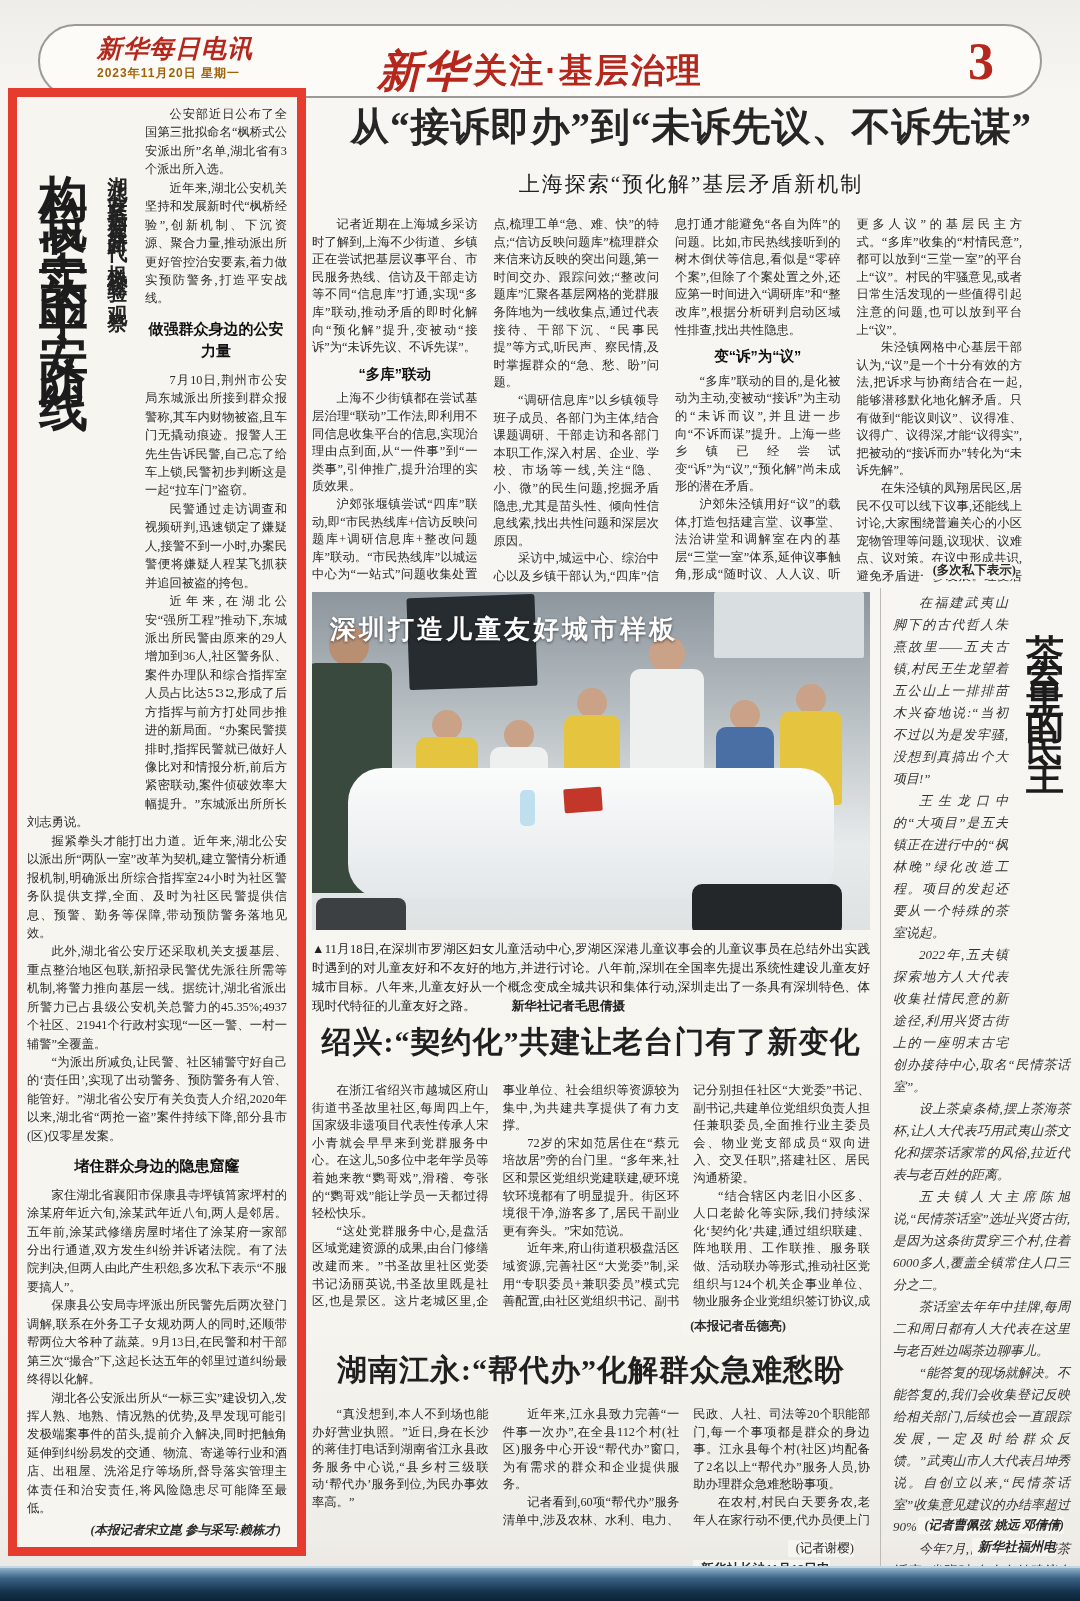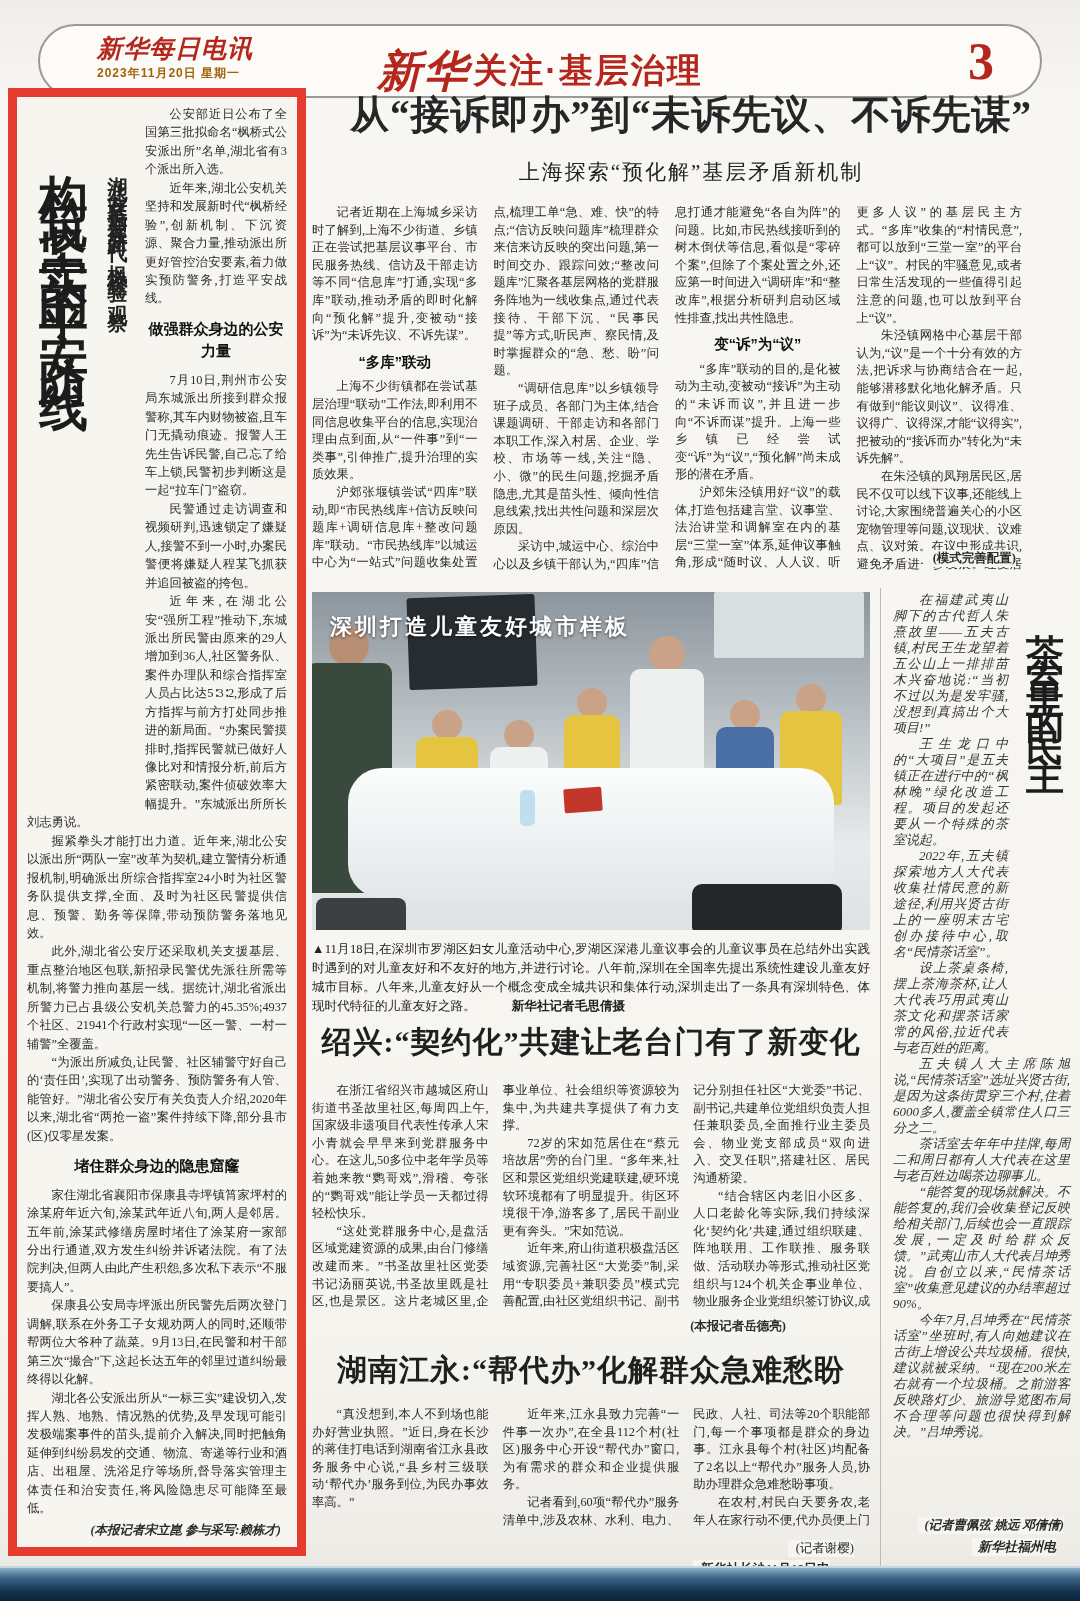--- a/index.html
+++ b/index.html
@@ -26,21 +26,21 @@
   .lv-title { position:absolute; left:0; top:30px; writing-mode:vertical-rl; font-size:49px; font-weight:bold;
               color:#1c1c1c; letter-spacing:26px; font-family:"Liberation Serif","DejaVu Serif",serif; }
   .lv-sub { position:absolute; left:76px; top:56px; writing-mode:vertical-rl; font-size:20px; font-weight:bold;
             color:#222; letter-spacing:6px; }
   .lhead { font-family:"Liberation Sans","DejaVu Sans",sans-serif; font-size:15px; font-weight:bold; color:#111;
            text-align:center; margin:10px 0 8px 0; text-indent:0; }
   .para { text-indent:2em; margin:0; }
   .lbyline { position:absolute; right:16px; bottom:8px; font-weight:bold; font-size:12.5px; background:#f7f5f0; padding-left:8px;font-style:italic;}
 
   
-  .main-area { position:absolute; left:312px; top:88px; width:758px; height:500px; }
+  .main-area { position:absolute; left:312px; top:100px; width:758px; height:500px; }
   .main-headline { text-align:center; font-size:39px; font-weight:bold; color:#262626; letter-spacing:1px; white-space:nowrap; }
   .main-deck { text-align:center; font-size:21px; color:#222; margin-top:16px; letter-spacing:2px; }
   .main-body { position:absolute; left:0; top:116px; width:710px; height:372px; column-count:4; column-gap:16px;
                font-size:12.3px; line-height:17.6px; text-align:justify; overflow:hidden; }
   .colhead { font-family:"Liberation Sans","DejaVu Sans",sans-serif; font-size:14.5px; font-weight:bold; color:#111;
              text-align:center; margin:9px 0 7px 0; break-inside:avoid; }
   .main-byline { position:absolute; top:462px; right:54px; font-weight:bold; font-size:12.5px; background:#f7f5f0; padding-left:10px; }
 
   
   .photo { position:absolute; left:312px; top:592px; width:558px; height:338px; overflow:hidden;
@@ -53,21 +53,21 @@
   .torso { width:100%; border-radius:10px 10px 4px 4px; margin-top:-3px; }
   .v-yellow { background:#e5c53f; }
   .v-blue { background:#4a6fa5; }
   .v-white { background:#eef0f0; }
   .v-green { background:#39493e; }
   .ph-card { position:absolute; left:252px; top:196px; width:38px; height:24px; background:#c2372a; border-radius:2px; transform:rotate(-4deg);}
   .ph-bottle { position:absolute; left:208px; top:198px; width:15px; height:36px; background:#bfdfee; border-radius:5px;}
   .ph-chair1 { position:absolute; right:28px; bottom:-6px; width:150px; height:52px; background:#23272a; border-radius:10px;}
   .ph-chair2 { position:absolute; left:4px; bottom:-8px; width:90px; height:40px; background:#3c4043; border-radius:8px;}
   .ph-label { position:absolute; left:18px; top:20px; font-family:"Liberation Sans","DejaVu Sans",sans-serif;
-              font-size:22px; font-weight:bold; color:#ffffff; letter-spacing:3px; text-shadow:0 1px 3px rgba(0,0,0,.6); }
+              font-size:26px; font-weight:bold; color:#ffffff; letter-spacing:3px; text-shadow:0 1px 3px rgba(0,0,0,.6); }
 
   .caption { position:absolute; left:312px; top:940px; width:558px; font-size:12.6px; line-height:19px; text-align:justify; color:#222; }
   .caption .credit { font-weight:bold; padding-left:36px; }
 
   
   .shaoxing { position:absolute; left:312px; top:1022px; width:558px; height:312px; }
   .sub-headline { text-align:center; font-size:30px; font-weight:bold; color:#1f1f1f; letter-spacing:1px; white-space:nowrap; }
   .sx-body { position:absolute; left:0; top:60px; width:558px; height:234px; column-count:3; column-gap:14px;
              font-size:12.3px; line-height:17.6px; text-align:justify; overflow:hidden; }
   .sx-byline { position:absolute; right:84px; top:296px; font-weight:bold; font-size:12.5px; background:#f7f5f0; padding-left:8px;}
@@ -78,21 +78,21 @@
   .jy-body { position:absolute; left:0; top:70px; width:558px; height:132px; column-count:3; column-gap:14px;
              font-size:12.3px; line-height:17.6px; text-align:justify; overflow:hidden; }
   .jy-byline { position:absolute; right:16px; top:204px; font-weight:normal; font-size:12.5px; background:#f7f5f0; padding-left:8px;}
   .jy-dateline { position:absolute; right:40px; top:224px; font-weight:bold; font-size:13px; background:#f7f5f0; padding-left:8px;}
 
   
   .teahouse { position:absolute; left:880px; top:588px; width:192px; height:978px; border-left:1px solid #bdbab4;
               padding:4px 2px 0 12px; overflow:hidden; }
   .tv-title { float:right; width:54px; height:430px; writing-mode:vertical-rl; font-size:38px; font-weight:bold;
               color:#1c1c1c; letter-spacing:24px; margin:12px 0 12px 8px; font-family:"Liberation Serif","DejaVu Serif",serif;}
-  .tea-para { font-style:italic; font-size:13px; line-height:16px; text-indent:2em; text-align:justify; color:#333; }
+  .tea-para { font-style:italic; font-size:13px; line-height:22px; text-indent:2em; text-align:justify; color:#333; }
   .tea-byline { position:absolute; right:8px; bottom:32px; font-weight:bold; font-style:italic; font-size:12.5px; background:#f7f5f0; padding-left:6px;}
   .tea-dateline { position:absolute; right:16px; bottom:10px; font-weight:bold; font-style:italic; font-size:13px; background:#f7f5f0; padding-left:6px;}
 
   
   .bottom-edge { position:absolute; left:0; top:1566px; width:1080px; height:35px;
                  background:linear-gradient(180deg,#8fb0c9 0%,#3d6587 30%,#16344f 70%,#0b2338 100%);
                  border-top:2px solid #c2d6e4; }
 </style>
 </head>
 <body>
@@ -156,21 +156,21 @@
         </div>
       <h4 class="colhead">变“诉”为“议”</h4>
       <div>
           <p class="para">“多库”联动的目的,是化被动为主动,变被动“接诉”为主动的“未诉而议”,并且进一步向“不诉而谋”提升。上海一些乡镇已经尝试变“诉”为“议”,“预化解”尚未成形的潜在矛盾。</p>
           <p class="para">沪郊朱泾镇用好“议”的载体,打造包括建言堂、议事堂、法治讲堂和调解室在内的基层“三堂一室”体系,延伸议事触角,形成“随时议、人人议、听更多人议”的基层民主方式。“多库”收集的“村情民意”,都可以放到“三堂一室”的平台上“议”。村民的牢骚意见,或者日常生活发现的一些值得引起注意的问题,也可以放到平台上“议”。</p>
           <p class="para">朱泾镇网格中心基层干部认为,“议”是一个十分有效的方法,把诉求与协商结合在一起,能够潜移默化地化解矛盾。只有做到“能议则议”、议得准、议得广、议得深,才能“议得实”,把被动的“接诉而办”转化为“未诉先解”。</p>
           <p class="para">在朱泾镇的凤翔居民区,居民不仅可以线下议事,还能线上讨论,大家围绕普遍关心的小区宠物管理等问题,议现状、议难点、议对策。在议中形成共识,避免矛盾进一步发展。红菱居民区在议的过程中,把“碎片化”的零碎信息聚成“焦点”,设立小区公共设施等议题,开展协商,收集民意,“预化解”了不少居民的隐忧。</p>
         </div>
 
     </div>
-    <div class="main-byline">(模式完善配置)</div>
+    <div class="main-byline">(多次私下表示)</div>
   </div>
 
   <div class="photo">
     <div class="ph-screen"></div>
     <div class="ph-board"></div>
     <div class="fig" style="left:-6px;top:34px;width:86px;height:270px;">
       <div class="head" style="width:40px;height:40px;background:#b98f74;"></div>
       <div class="torso v-green" style="height:230px;"></div>
     </div>
     <div class="fig" style="left:104px;top:118px;width:62px;height:120px;">

